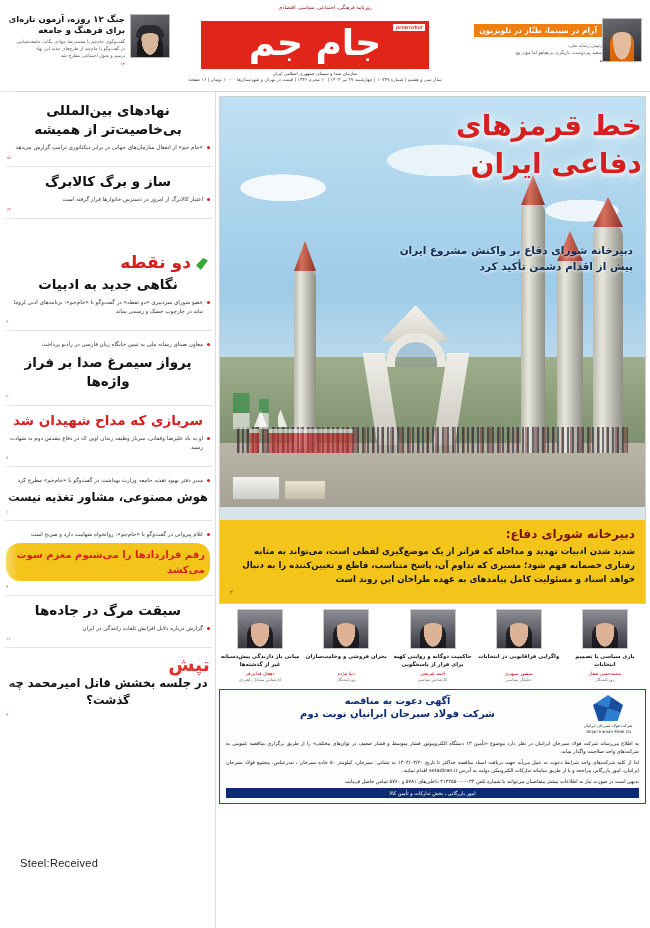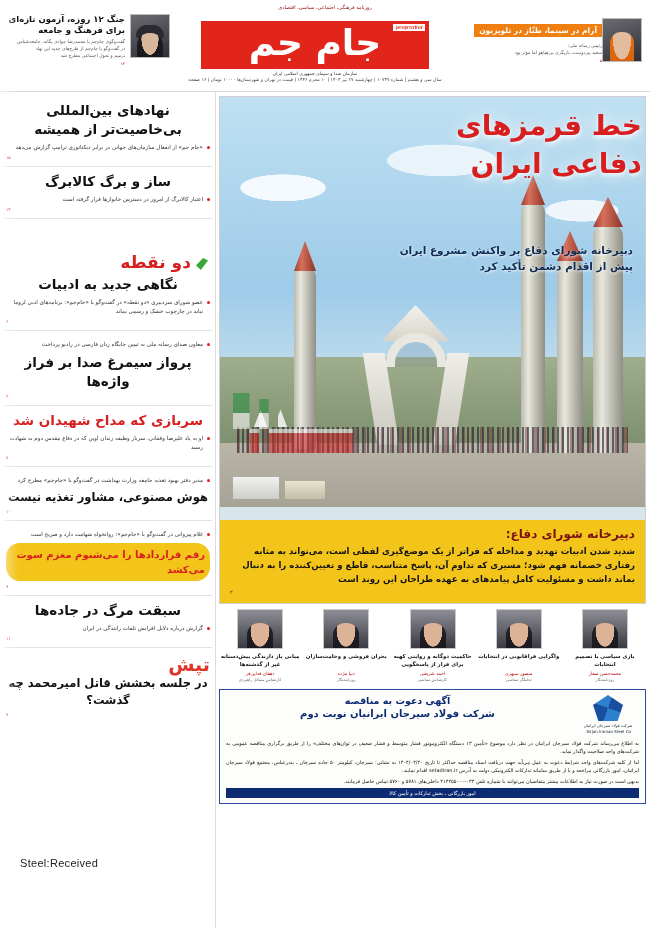--- a/index.html
+++ b/index.html
@@ -594,21 +594,21 @@
           <div>خط قرمزهای</div>
           <div>دفاعی ایران</div>
         </div>
         <div class="lead-sub">
           <div>دبیرخانه شورای دفاع بر واکنش مشروع ایران</div>
           <div>پیش از اقدام دشمن تأکید کرد</div>
         </div>
 
         <div class="lead-box">
           <div class="lb-kicker">دبیرخانه شورای دفاع:</div>
-          <div class="lb-text">شدید شدن ادبیات تهدید و مداخله که فراتر از یک موضع‌گیری لفظی است، می‌تواند به مثابه رفتاری خصمانه فهم شود؛ مسیری که تداوم آن، پاسخ متناسب، قاطع و تعیین‌کننده را به دنبال بماند داشت و مسئولیت کامل پیامدهای به عهده طراحان این روند است</div>
+          <div class="lb-text">شدید شدن ادبیات تهدید و مداخله که فراتر از یک موضع‌گیری لفظی است، می‌تواند به مثابه رفتاری خصمانه فهم شود؛ مسیری که تداوم آن، پاسخ متناسب، قاطع و تعیین‌کننده را به دنبال خواهد اسناد و مسئولیت کامل پیامدهای به عهده طراحان این روند است</div>
           <div class="lb-pg">۲</div>
         </div>
       </div>
 
       <div class="columnists">
         <div class="cm">
           <div class="cm-photo"></div>
           <div class="cm-title">مبانی باز دارندگی پیش‌دستانه غیر از گذشته‌ها</div>
           <div class="cm-name">دهقان فدایی‌فر</div>
           <div class="cm-role">کارشناس مسائل راهبردی</div>

